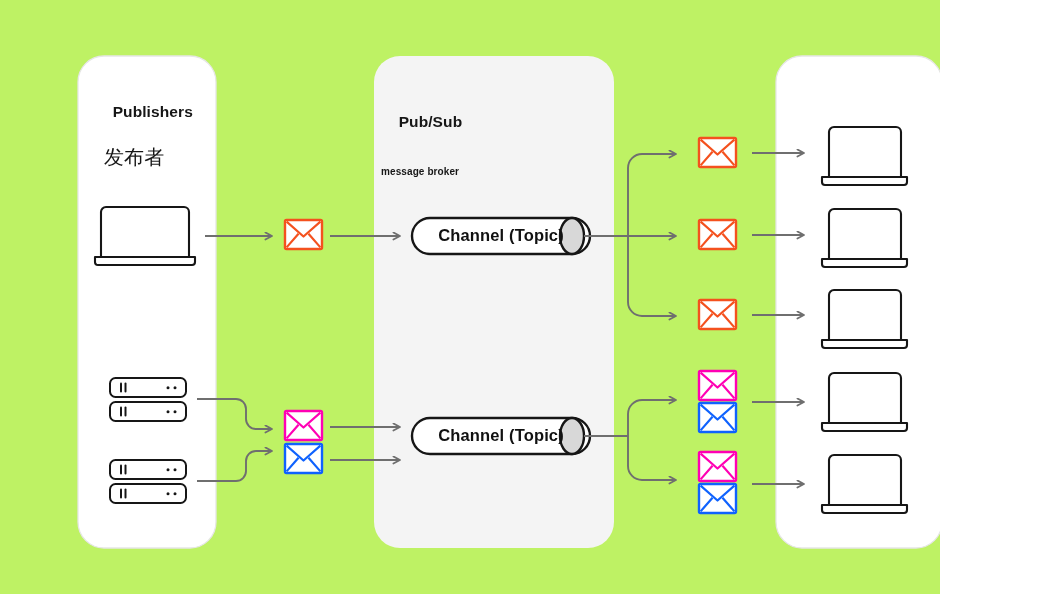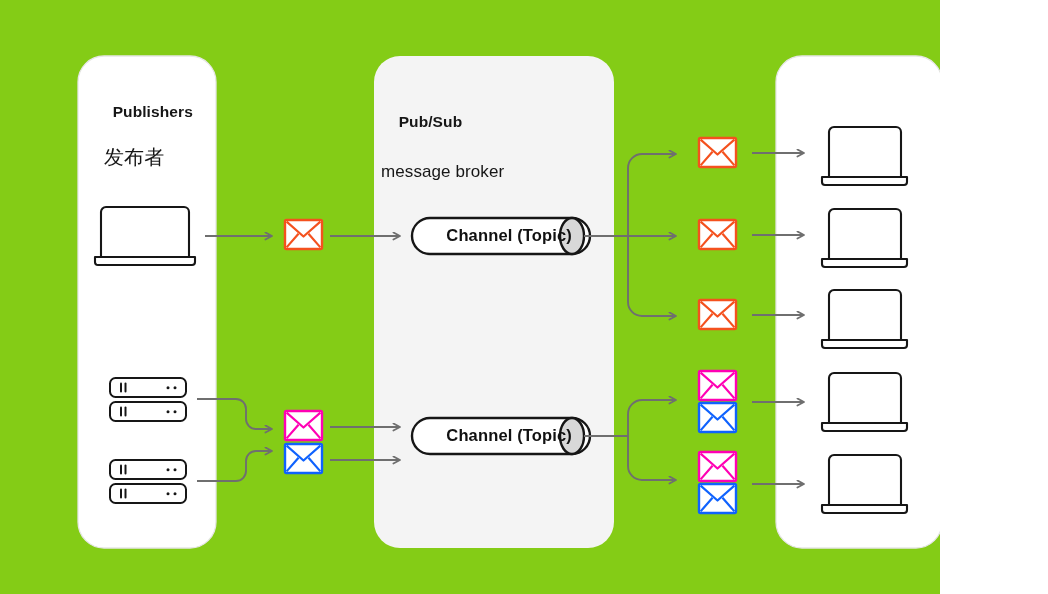--- a/index.html
+++ b/index.html
@@ -6,21 +6,21 @@
   html, body {
     margin: 0;
     padding: 0;
     background: #ffffff;
     font-family: "Liberation Sans", "DejaVu Sans", sans-serif;
   }
   #canvas {
     position: relative;
     width: 940px;
     height: 594px;
-    background: #84cc16;
+    background: #bef264;
     overflow: hidden;
   }
   #diagram-svg {
     position: absolute;
     left: 0;
     top: 0;
     width: 1048px;
     height: 594px;
   }
   .panel-title {
@@ -40,21 +40,21 @@
     padding-left: 9px;
   }
   .channel-label {
     position: absolute;
     font-family: "Liberation Sans", "DejaVu Sans", sans-serif;
     font-size: 16.5px;
     font-weight: bold;
     color: #111111;
     letter-spacing: 0.15px;
     white-space: nowrap;
-    text-align: right;
+    text-align: center;
   }
 </style>
 </head>
 <body>
 
 <div id="canvas">
 
   <svg id="diagram-svg" viewBox="0 0 1048 594">
     <defs>
       <marker id="arrowhead" markerWidth="9" markerHeight="9" refX="7.6" refY="4.2" orient="auto" markerUnits="userSpaceOnUse">
@@ -223,21 +223,21 @@
     </g>
   </svg>
 
   <div class="panel-title" style="left:95px; top:77px;">
     <span>Publishers</span>
     <span class="cn">发布者</span>
   </div>
 
   <div class="panel-title" style="left:381px; top:84px; line-height:25px;">
     <span>Pub/Sub</span>
-    <span class="cn" style="padding-left:0; font-size:17px; font-weight:normal;">message broker</span>
+    <span class="cn" style="padding-left:0; font-size:10px; font-weight:bold;">message broker</span>
   </div>
 
 
   <div class="channel-label" style="left:430px; top:226px; width:142px;">Channel (Topic)</div>
 
   <div class="channel-label" style="left:430px; top:426px; width:142px;">Channel (Topic)</div>
 
 </div>
 
 </body></html>

